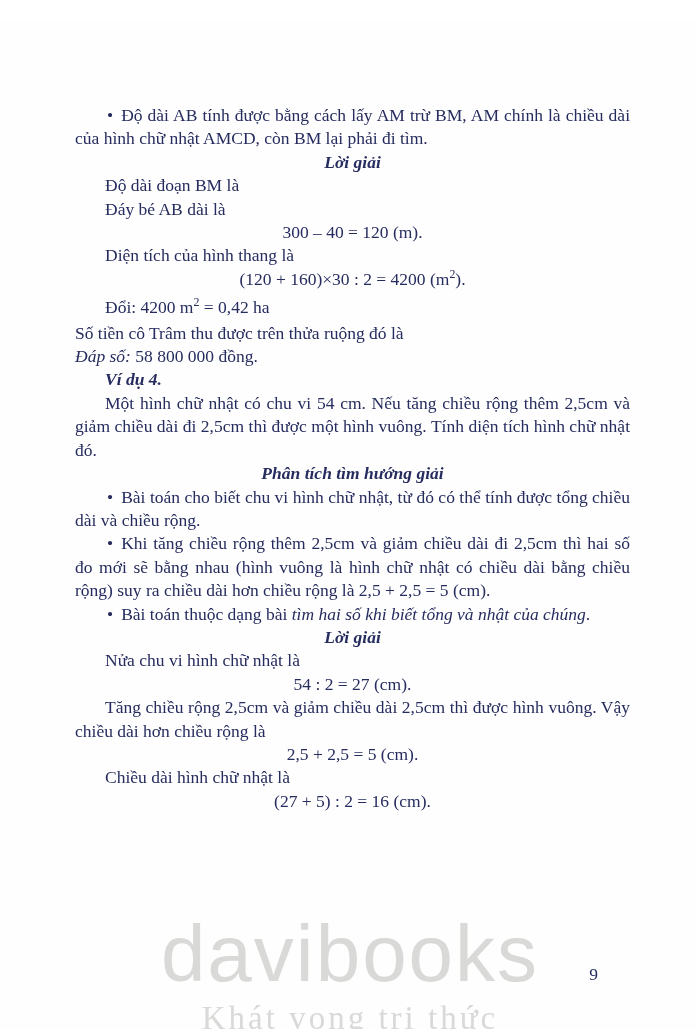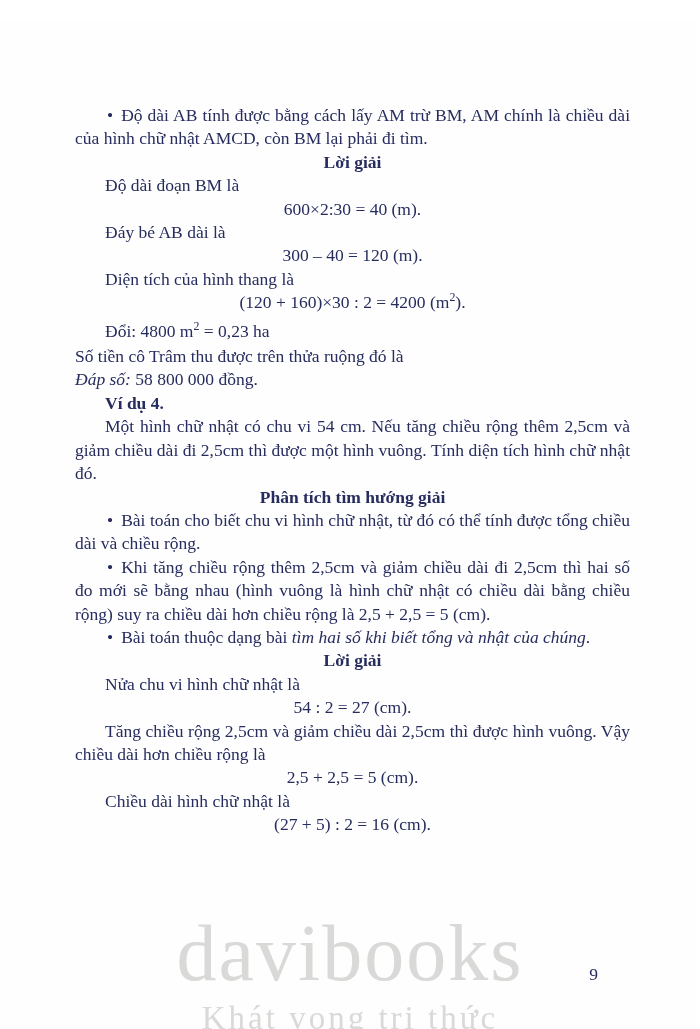--- a/index.html
+++ b/index.html
@@ -25,40 +25,40 @@
     width: 555px;
     font-size: 17.5px;
     line-height: 23.4px;
   }
   p { margin: 0; }
   .justify { text-align: justify; }
   .indent  { text-indent: 30px; }
   .bindent { text-indent: 32px; }
   .center  { text-align: center; }
   .right   { text-align: left; }
-  .bi { font-weight: bold; }
+  .bi { font-weight: bold; font-style: italic; }
   .it { font-style: italic; }
   sup { font-size: 0.68em; line-height: 0; }
   .bullet { margin-right: 8px; }
   .convert-line { margin-top: 5px; margin-bottom: 2px; }
 
   .watermark {
     position: absolute;
     z-index: 1;
     left: 0;
     width: 700px;
     text-align: center;
     color: var(--watermark, #d9d9d7);
     pointer-events: none;
   }
   .wm-brand {
     top: 888px;
     font-size: 80px;
     letter-spacing: 2px;
-    font-family: Liberation Serif, serif;
+    font-family: Liberation Sans, sans-serif;
   }
   .wm-slogan {
     top: 980px;
     font-size: 33px;
     letter-spacing: 3px;
   }
   .page-number {
     position: absolute;
     z-index: 3;
     top: 944px;
@@ -81,29 +81,28 @@
 <div class="page">
 
   <div class="content">
 
     <p class="justify bindent"><span class="bullet">•</span><span>Độ dài AB tính được bằng cách lấy AM trừ BM, AM chính là chiều dài của hình chữ nhật AMCD, còn BM lại phải đi tìm.</span></p>
 
 
     <p class="center bi">Lời giải</p>
 
     <p class="indent">Độ dài đoạn BM là</p>
-    <p class="center">600×2:30 = 40 (m).</p>
 
     <p class="indent">Đáy bé AB dài là</p>
     <p class="center">300 – 40 = 120 (m).</p>
 
     <p class="indent">Diện tích của hình thang là</p>
     <p class="center"><span>(120 + 160)×30 : 2 = 4200 (m</span><sup>2</sup><span>).</span></p>
 
-    <p class="indent convert-line"><span>Đổi: 4800 m</span><sup>2</sup><span> = 0,23 ha</span></p>
+    <p class="indent convert-line"><span>Đổi: 4200 m</span><sup>2</sup><span> = 0,42 ha</span></p>
 
     <p>Số tiền cô Trâm thu được trên thửa ruộng đó là</p>
 
     <p class="right"><span class="it">Đáp số:</span>
       <span>58 800 000 đồng.</span></p>
 
     <p class="indent bi">Ví dụ 4.</p>
 
     <p class="justify indent">Một hình chữ nhật có chu vi 54 cm. Nếu tăng chiều rộng thêm 2,5cm và giảm chiều dài đi 2,5cm thì được một hình vuông. Tính diện tích hình chữ nhật đó.</p>
 

